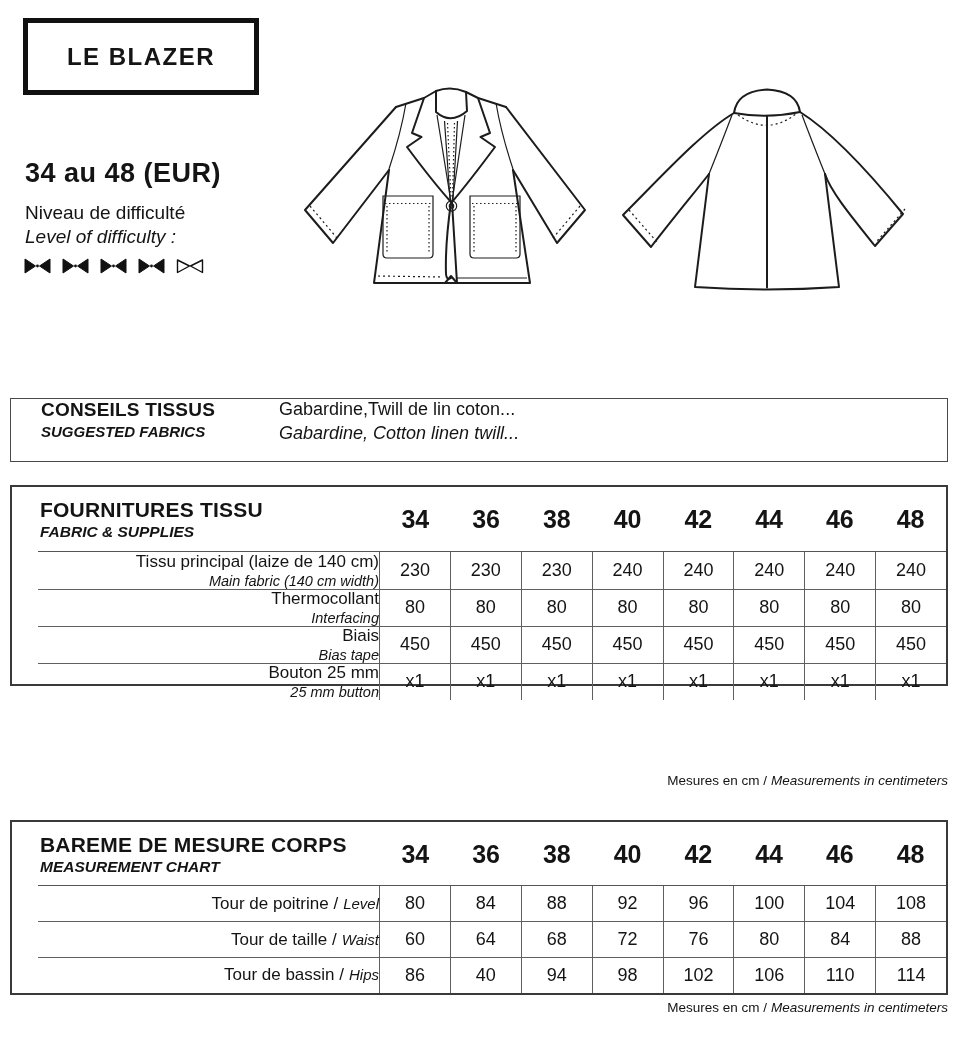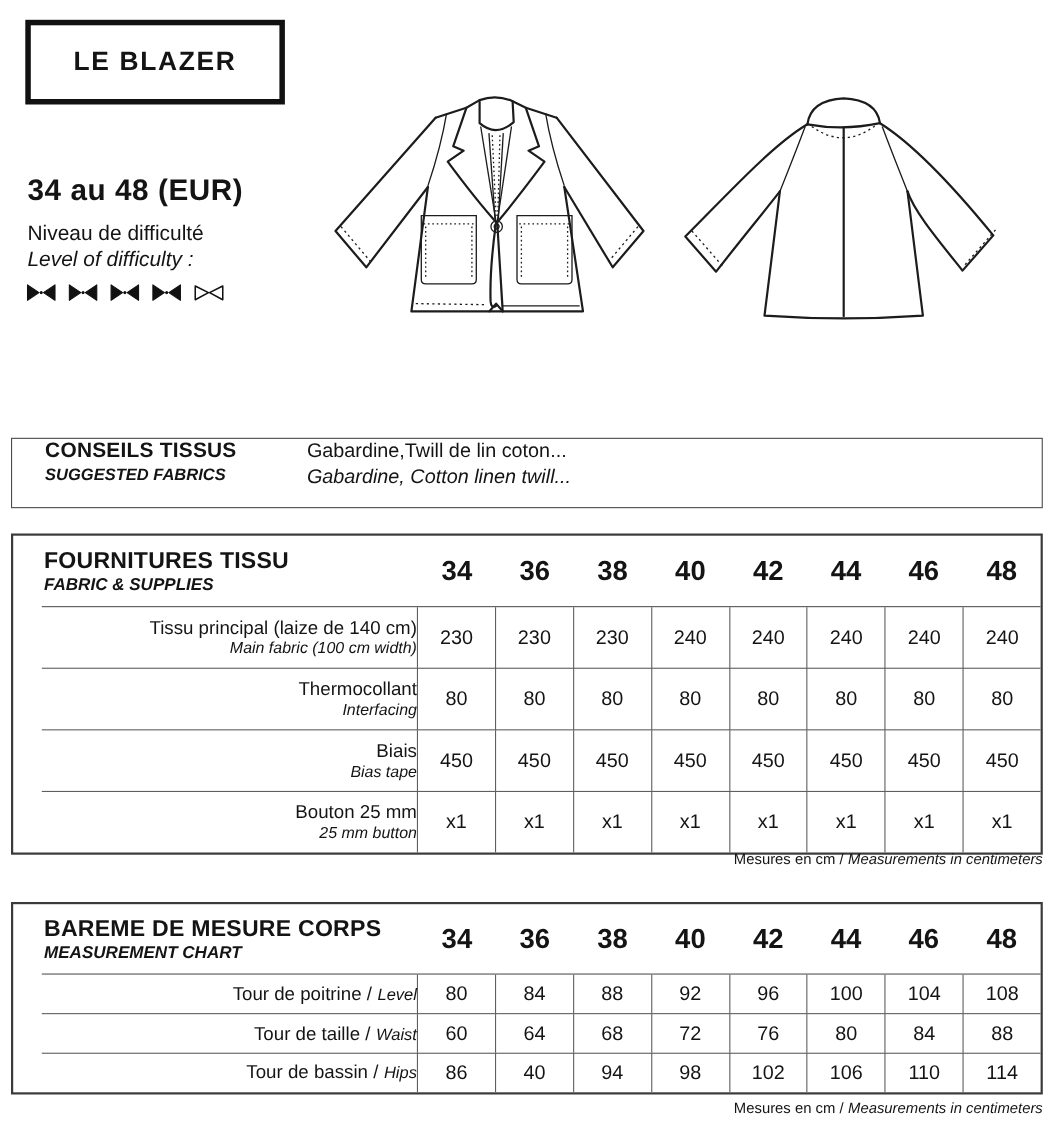--- a/index.html
+++ b/index.html
@@ -34,21 +34,21 @@
   .fb-fr{font-weight:700;font-size:19px;letter-spacing:.2px;}
   .fb-en{font-weight:700;font-style:italic;font-size:15px;margin-top:2px;}
   .fv-fr{font-size:18px;}
   .fv-en{font-size:18px;font-style:italic;margin-top:3px;}
 
   
   .dtable{
     left:10px;width:938px;border:2px solid #3a3a3a;box-sizing:border-box;
     display:flex;flex-direction:column;background:#fff;
   }
-  .supplies{top:485px;height:292px;}
+  .supplies{top:485px;height:201px;}
   .bareme{top:820px;height:175px;}
   .thead{display:flex;align-items:center;position:relative;flex:0 0 65px;}
   .bareme .thead{flex:0 0 64px;}
   .thead::after{
     content:"";position:absolute;left:26px;right:0;bottom:0;
     border-bottom:1.5px solid #555;
   }
   .tlabel{width:368px;box-sizing:border-box;padding-left:28px;}
   .t-fr{font-weight:700;font-size:21px;letter-spacing:.2px;}
   .t-en{font-weight:700;font-style:italic;font-size:15.5px;margin-top:1px;}
@@ -195,21 +195,21 @@
     <div class="hsize">40</div>
     <div class="hsize">42</div>
     <div class="hsize">44</div>
     <div class="hsize">46</div>
     <div class="hsize">48</div>
   </div>
   <div class="tbody">
     <div class="trow">
       <div class="rlabel">
         <div class="r-fr">Tissu principal (laize de 140 cm)</div>
-        <div class="r-en">Main fabric (100 cm width)</div>
+        <div class="r-en">Main fabric (140 cm width)</div>
       </div>
       <div class="tcell">230</div>
       <div class="tcell">230</div>
       <div class="tcell">230</div>
       <div class="tcell">240</div>
       <div class="tcell">240</div>
       <div class="tcell">240</div>
       <div class="tcell">240</div>
       <div class="tcell">240</div>
     </div>

